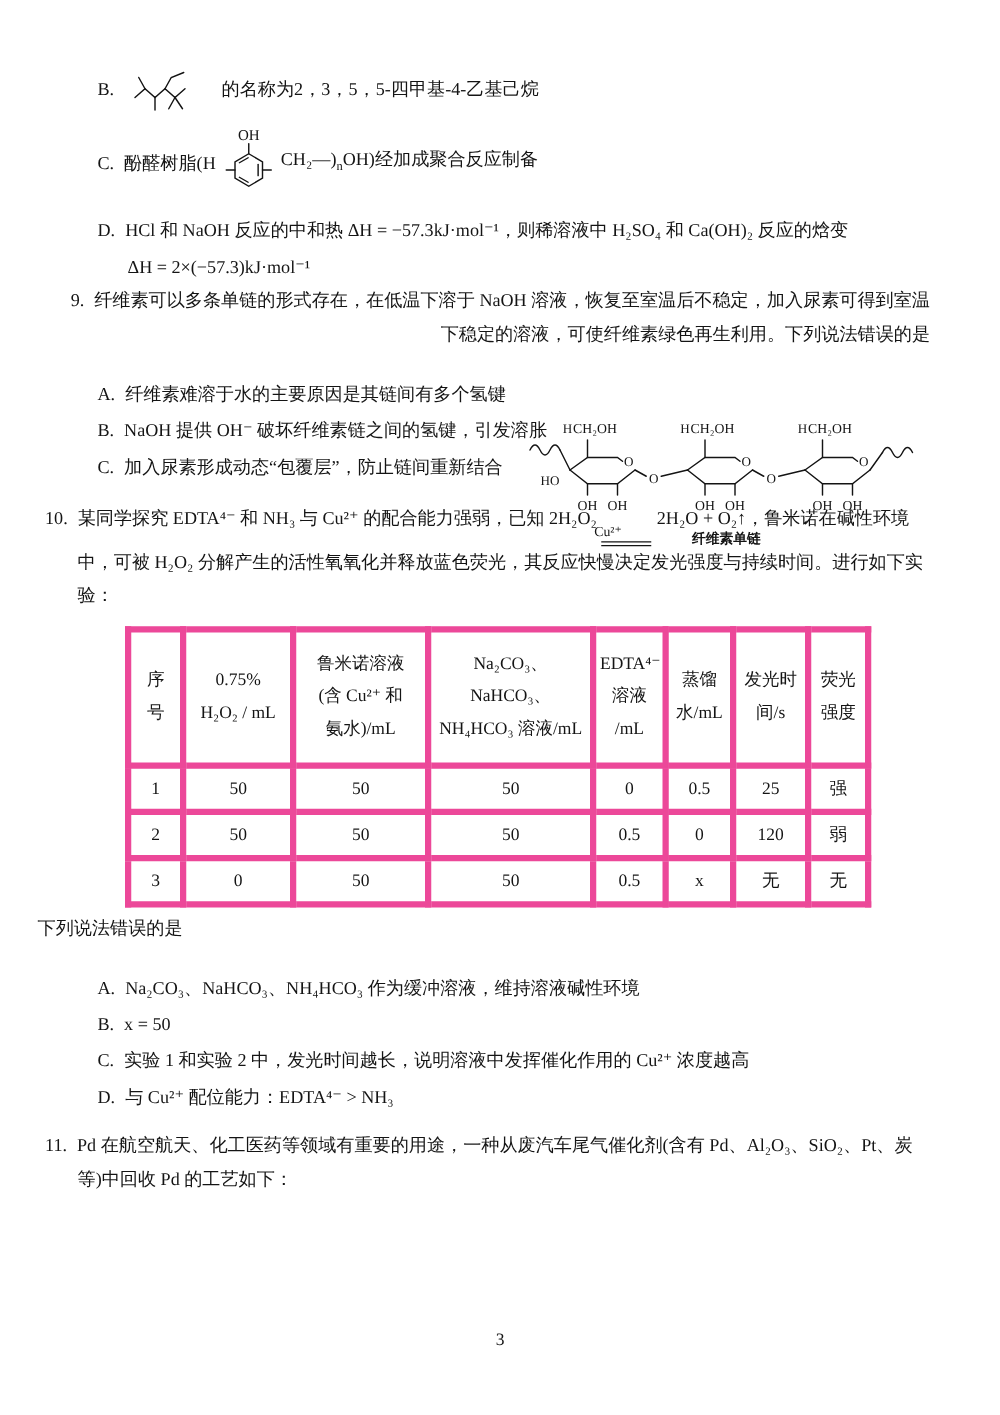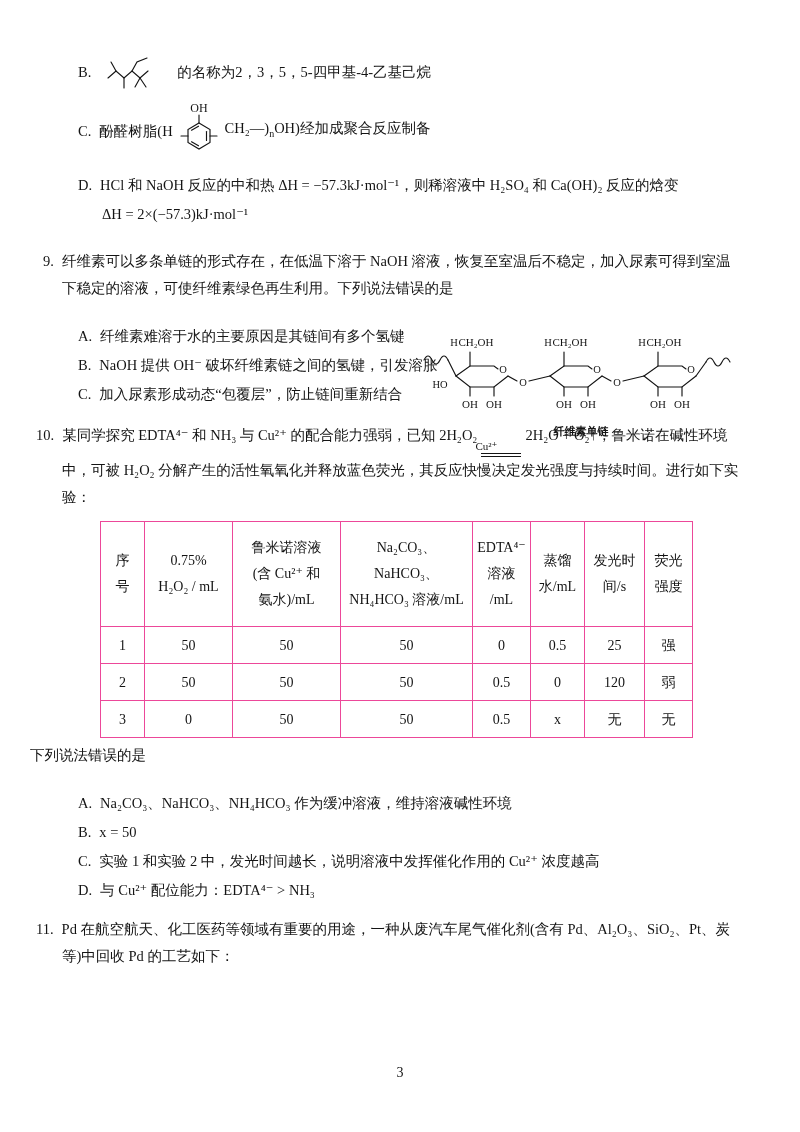--- a/index.html
+++ b/index.html
@@ -17,21 +17,21 @@
   
   .opt8 { display:flex; align-items:center; margin-left:16px; }
   .opt8 svg { flex:0 0 auto; margin:0 6px; }
   #optB { margin-top:6px; }
   #optC { margin-top:10px; }
   #optD { margin-top:12px; margin-left:16px; padding-left:24px; text-indent:-24px; }
   #dline2 { margin-top:2px; margin-left:40px; }
   .cfrm sub { font-size:10px; }
 
   
-  .hang9  { margin-top:20px; text-indent:-19px; }
+  .hang9  { margin-top:0; text-indent:-19px;text-align:right; }
   .hang10 { margin-top:14px; text-indent:-26px; }
   .hang11 { margin-top:12px; text-indent:-26px; }
 
   
   .optlist { margin-left:16px; margin-top:21px; }
   .opt { padding-left:24px; text-indent:-24px; margin:2px 0; }
   .q9w { max-width:392px; }
 
   
   .cellfig { position:absolute; left:420px; top:330px; width:322px; text-align:center; }
@@ -41,21 +41,21 @@
 
   
   .rxn { display:inline-flex; flex-direction:column; align-items:center;
          vertical-align:-10px; margin:0 4px; }
   .rxn-cat { font-size:11px; line-height:13px; }
   .rxn-line { width:40px; height:4px; border-top:1.2px solid #141414; border-bottom:1.2px solid #141414; }
 
   
   table.exp { border-collapse:collapse; table-layout:fixed; width:592px;
               margin:10px 0 0 38px; text-align:center; }
-  .exp th,.exp td { border:1px solid #ec4899; font-weight:normal; }
+  .exp th,.exp td { border:5px solid #ec4899; font-weight:normal; }
   .exp th { font-size:14px; line-height:26px; padding:13px 3px; white-space:pre-line; }
   .exp td { font-size:14px; height:37px; padding:2px; }
 
   #afterTable { margin-left:-32px; margin-top:4px; }
 
   .pageno { position:absolute; bottom:46px; left:0; right:0; text-align:center; font-size:14px; }
 
   svg .bond { stroke:#141414; stroke-width:1.15; fill:none; stroke-linecap:round; }
 </style>
 </head>

